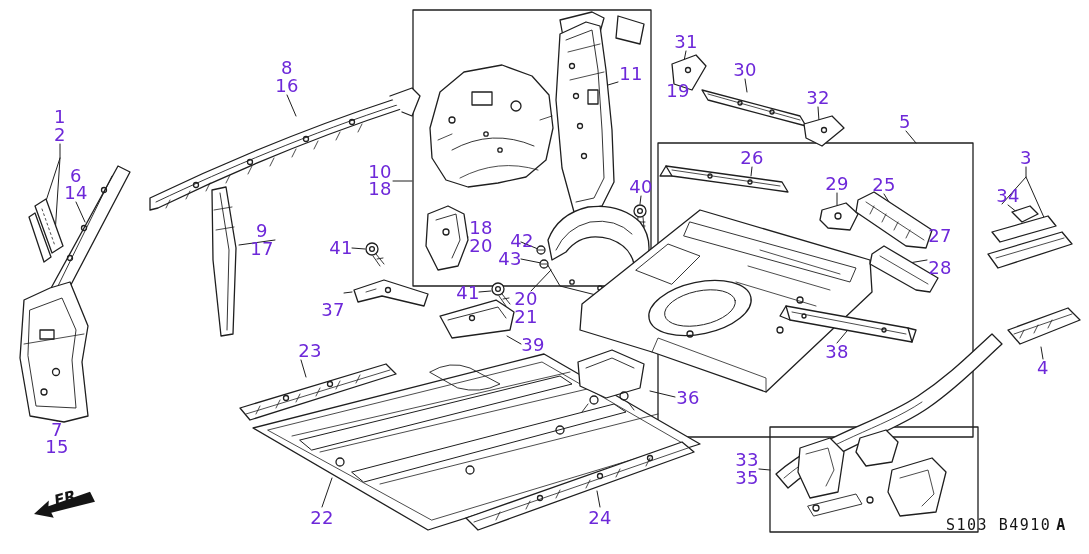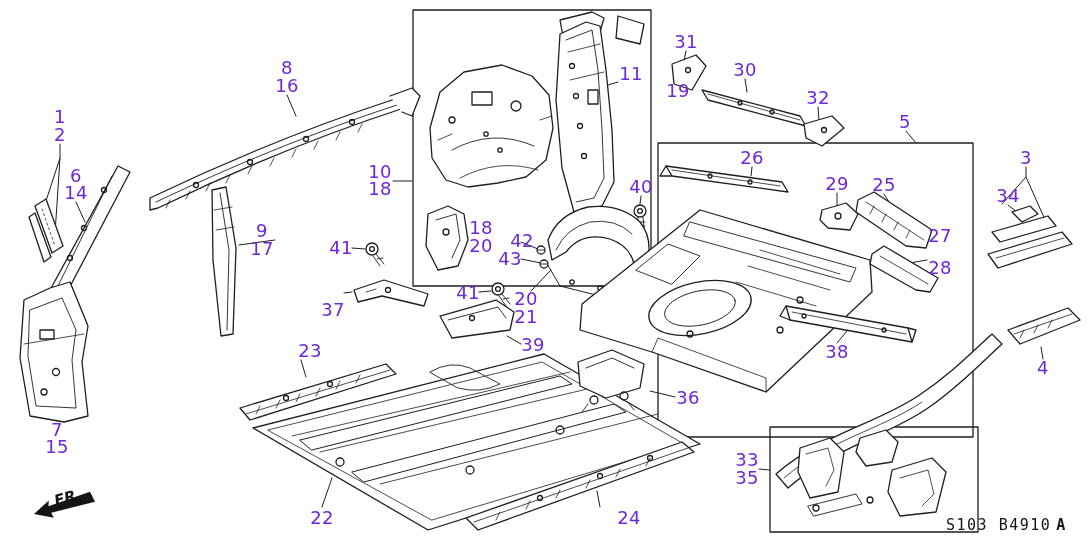--- a/index.html
+++ b/index.html
@@ -353,21 +353,21 @@
       <div class="callout" style="left: 510px; top: 241px; margin-left: 12px;">42</div>
       <div class="callout" style="left: 510px; top: 259px;">43</div>
       <div class="callout" style="left: 341px; top: 248px;">41</div>
       <div class="callout" style="left: 333px; top: 310px;">37</div>
       <div class="callout" style="left: 468px; top: 293px;">41</div>
       <div class="callout" style="left: 526px; top: 299px;">20</div>
       <div class="callout" style="left: 526px; top: 317px; text-align: center;">21</div>
       <div class="callout" style="left: 533px; top: 345px;">39</div>
       <div class="callout" style="left: 310px; top: 351px;">23</div>
       <div class="callout" style="left: 322px; top: 518px;">22</div>
-      <div class="callout" style="left: 600px; top: 518px; margin-left: 29px;">24</div>
+      <div class="callout" style="left: 600px; top: 518px;">24</div>
       <div class="callout" style="left: 688px; top: 398px;">36</div>
       <div class="callout" style="left: 641px; top: 187px;">40</div>
       <div class="callout" style="left: 686px; top: 42px;">31</div>
       <div class="callout" style="left: 745px; top: 70px;">30</div>
       <div class="callout" style="left: 818px; top: 98px;">32</div>
       <div class="callout" style="left: 752px; top: 158px;">26</div>
       <div class="callout" style="left: 837px; top: 184px;">29</div>
       <div class="callout" style="left: 884px; top: 185px;">25</div>
       <div class="callout" style="left: 905px; top: 122px;">5</div>
       <div class="callout" style="left: 940px; top: 236px;">27</div>

